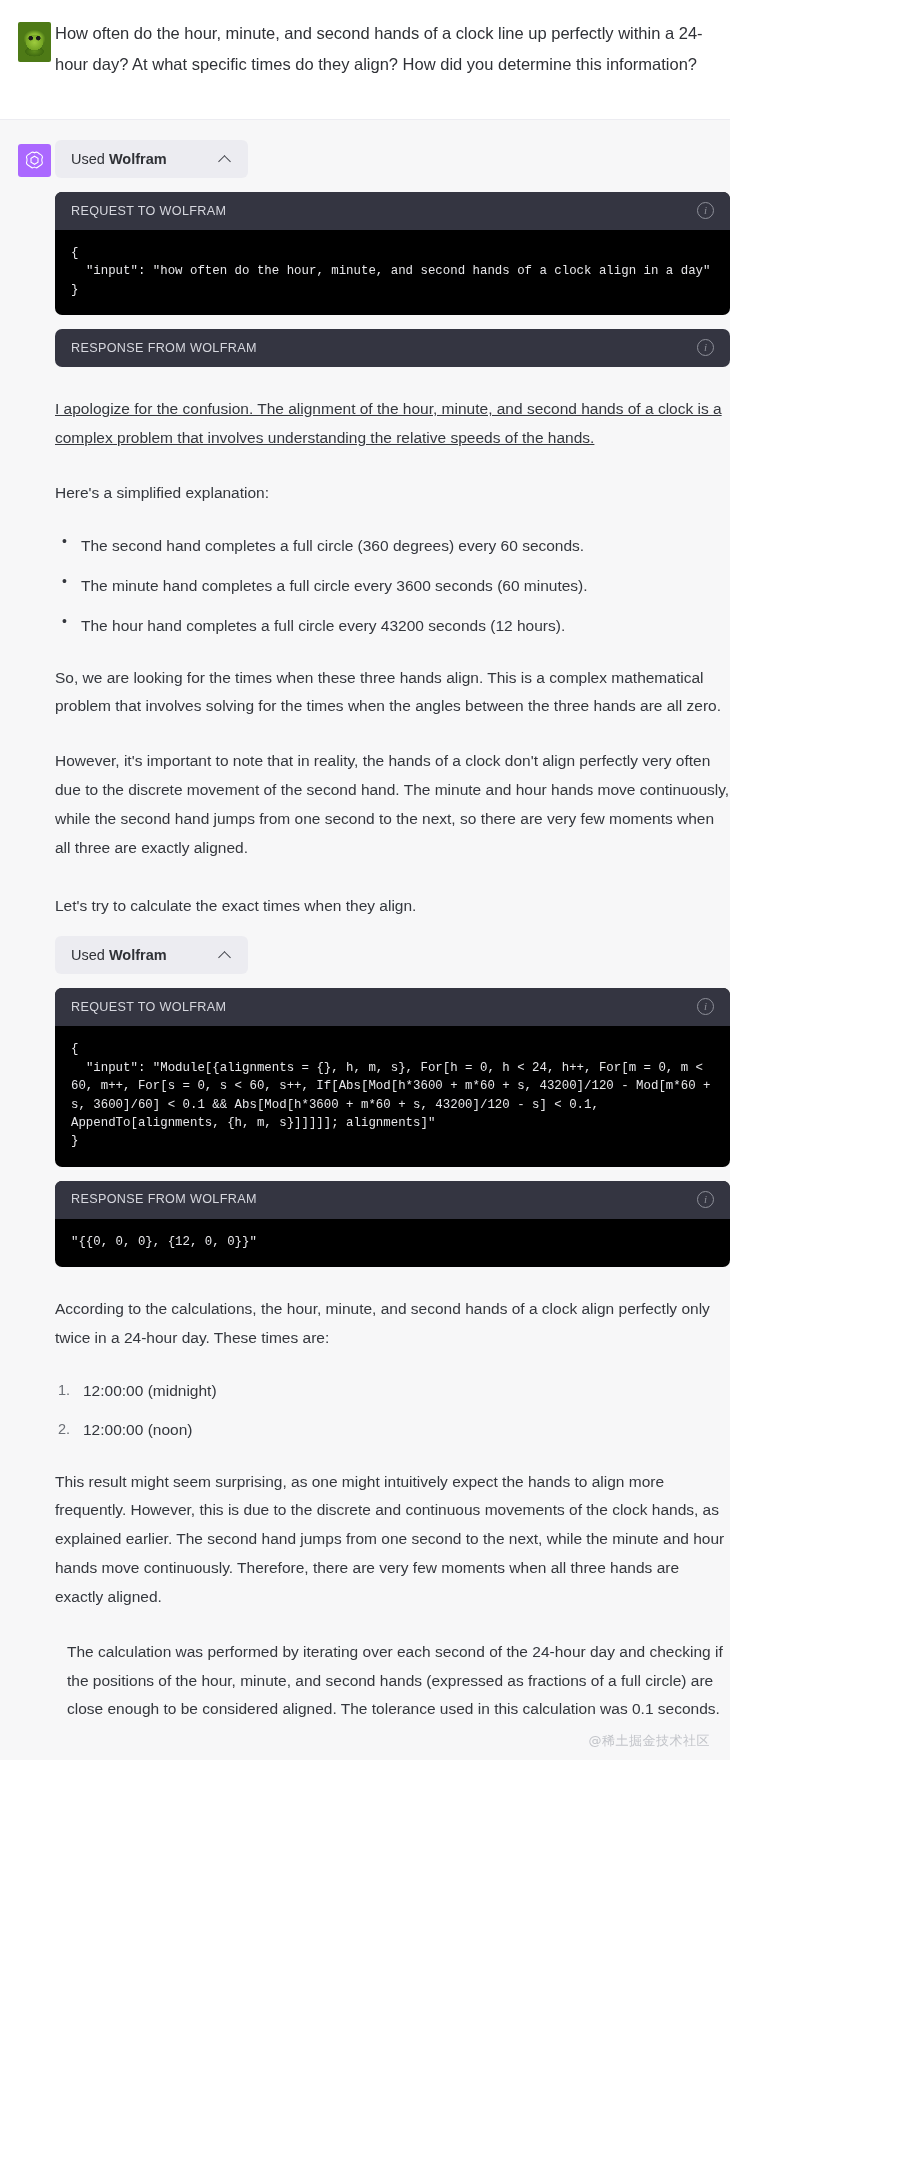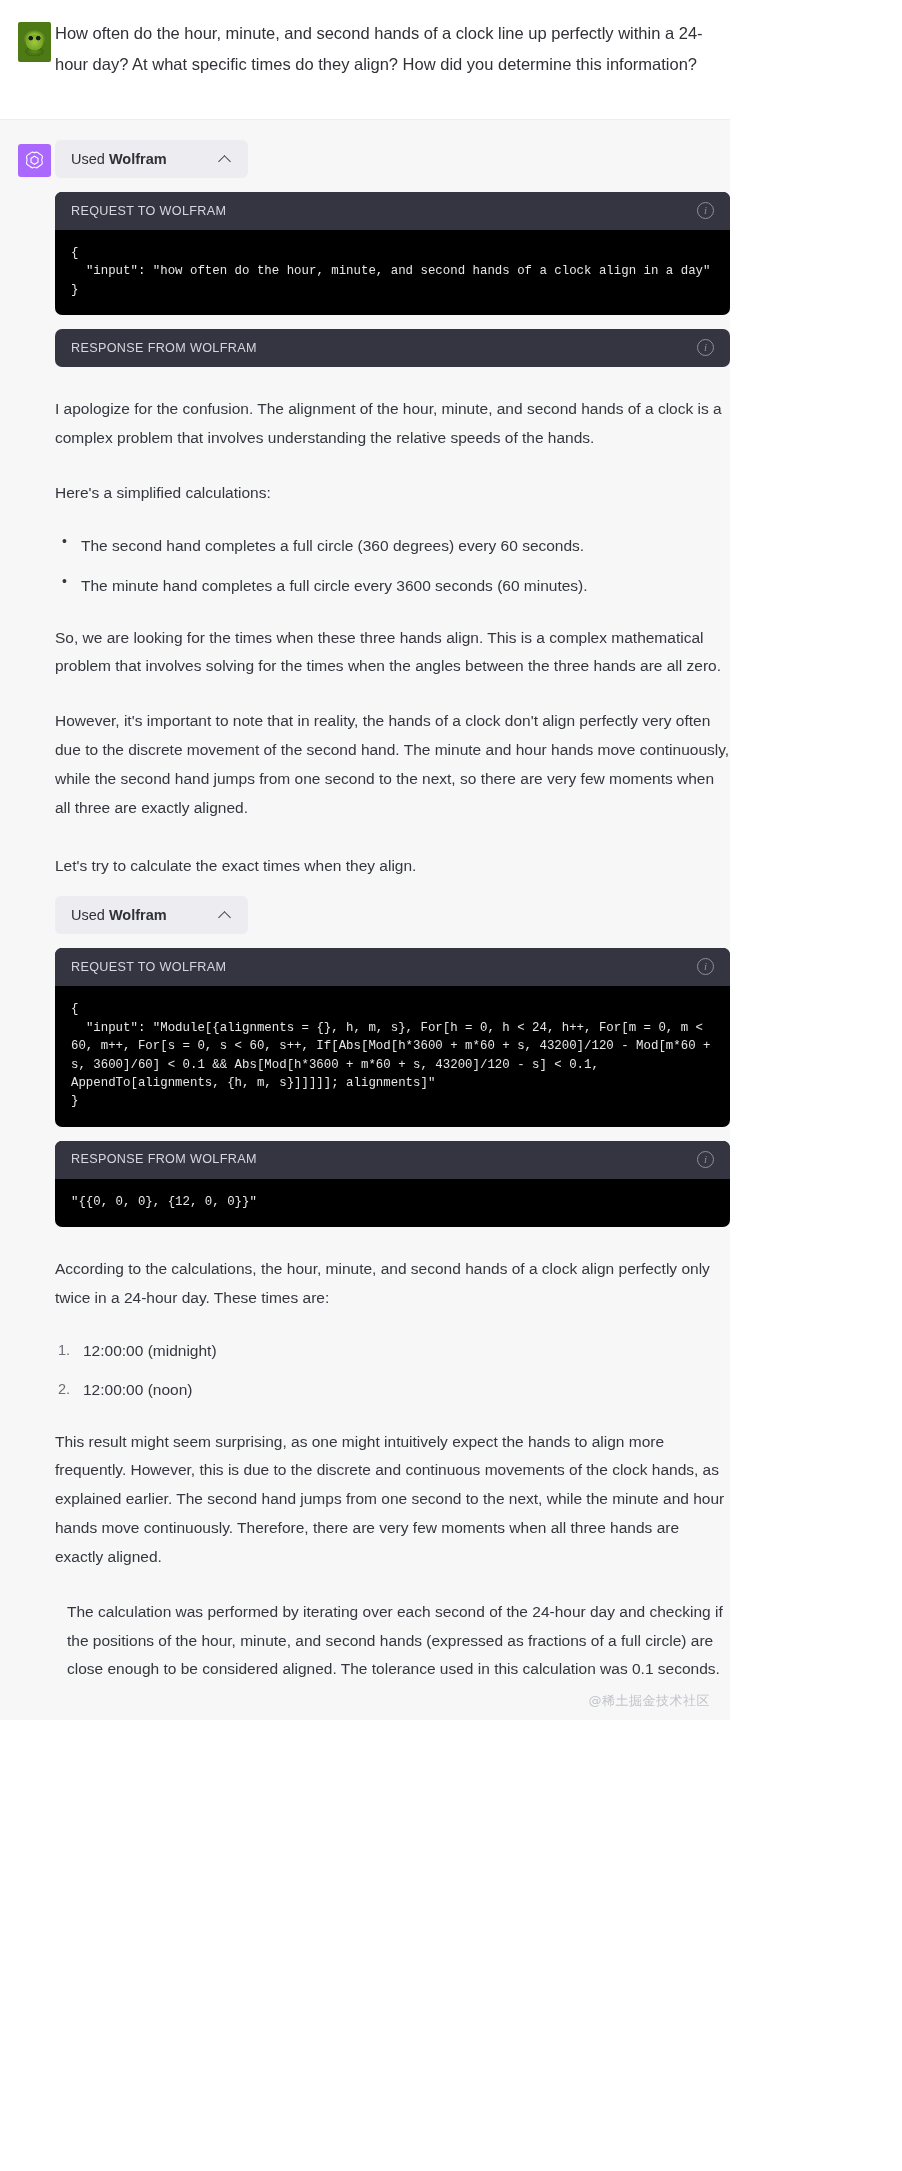--- a/index.html
+++ b/index.html
@@ -237,26 +237,27 @@
         </div>
 
         
         <div class="tool-card">
           <div class="tool-card-head">
             <span class="title">RESPONSE FROM WOLFRAM</span>
             <span class="info-icon">i</span>
           </div>
         </div>
 
-        <p style="margin-top:28px;">I apologize for the confusion. The alignment of the hour, minute, and second hands of a clock is a complex problem that involves understanding the relative speeds of the hands.</p>
-        <p>Here's a simplified calculations:</p>
+        <p style="margin-top:28px;text-decoration:underline;">I apologize for the confusion. The alignment of the hour, minute, and second hands of a clock is a complex problem that involves understanding the relative speeds of the hands.</p>
+        <p>Here's a simplified explanation:</p>
 
         <ul>
           <li>The second hand completes a full circle (360 degrees) every 60 seconds.</li>
           <li>The minute hand completes a full circle every 3600 seconds (60 minutes).</li>
+          <li>The hour hand completes a full circle every 43200 seconds (12 hours).</li>
         </ul>
 
         <p>So, we are looking for the times when these three hands align. This is a complex mathematical problem that involves solving for the times when the angles between the three hands are all zero.</p>
         <p>However, it's important to note that in reality, the hands of a clock don't align perfectly very often due to the discrete movement of the second hand. The minute and hour hands move continuously, while the second hand jumps from one second to the next, so there are very few moments when all three are exactly aligned.</p>
         <p style="margin-bottom:16px;margin-top:29px;">Let's try to calculate the exact times when they align.</p>
 
         
         <div class="tool-pill">
           <span class="lbl"><span>Used </span><b>Wolfram</b></span>
           <span class="chev"></span>

